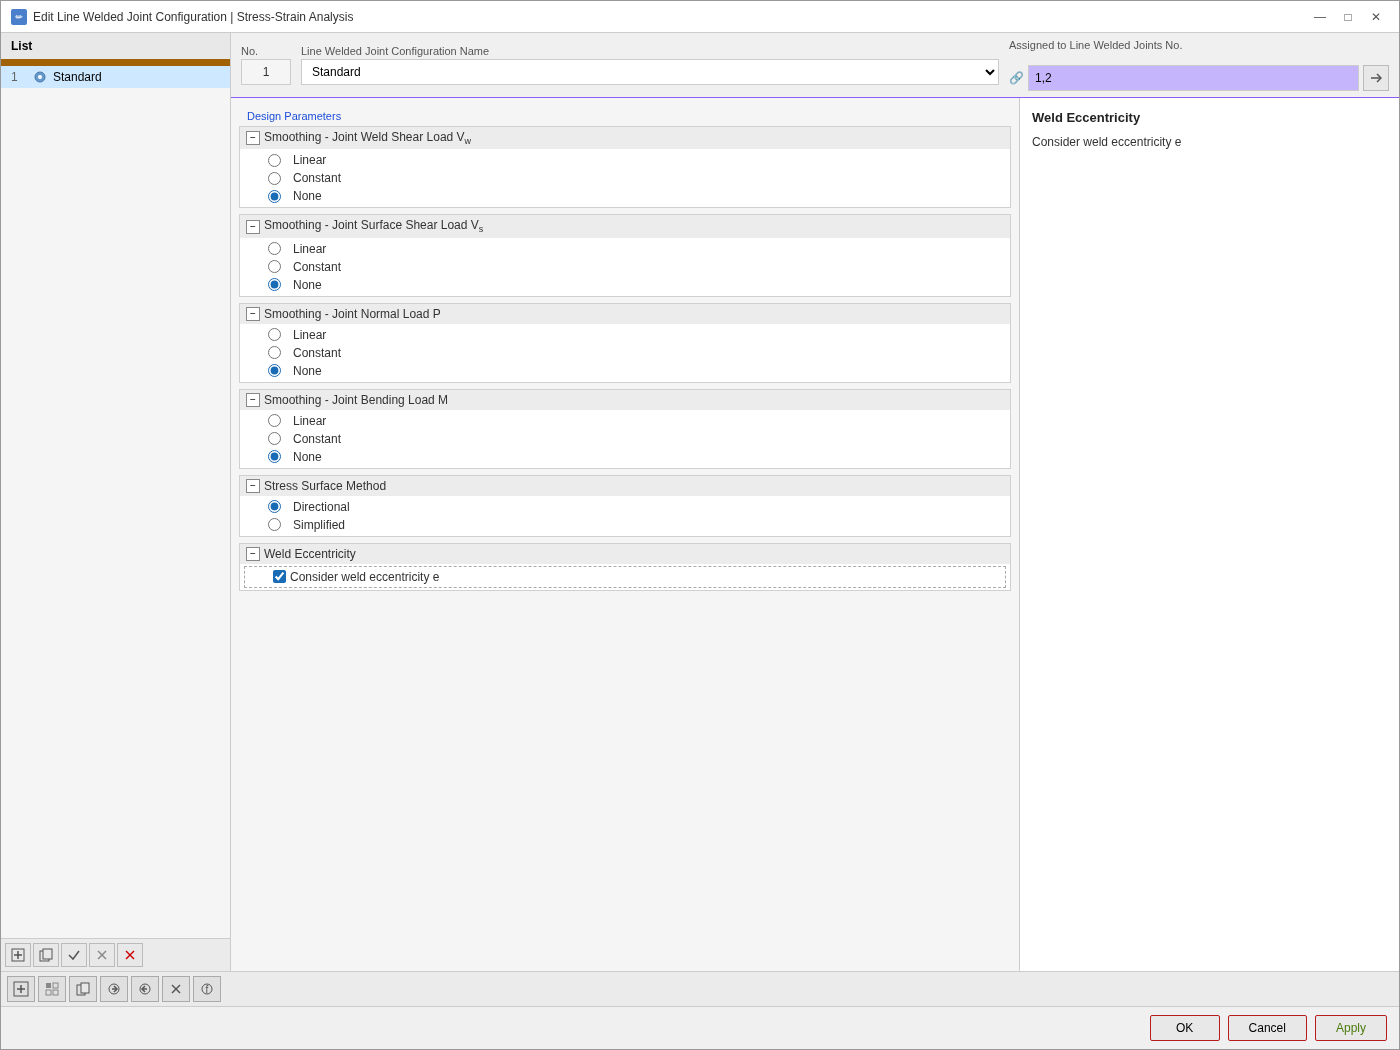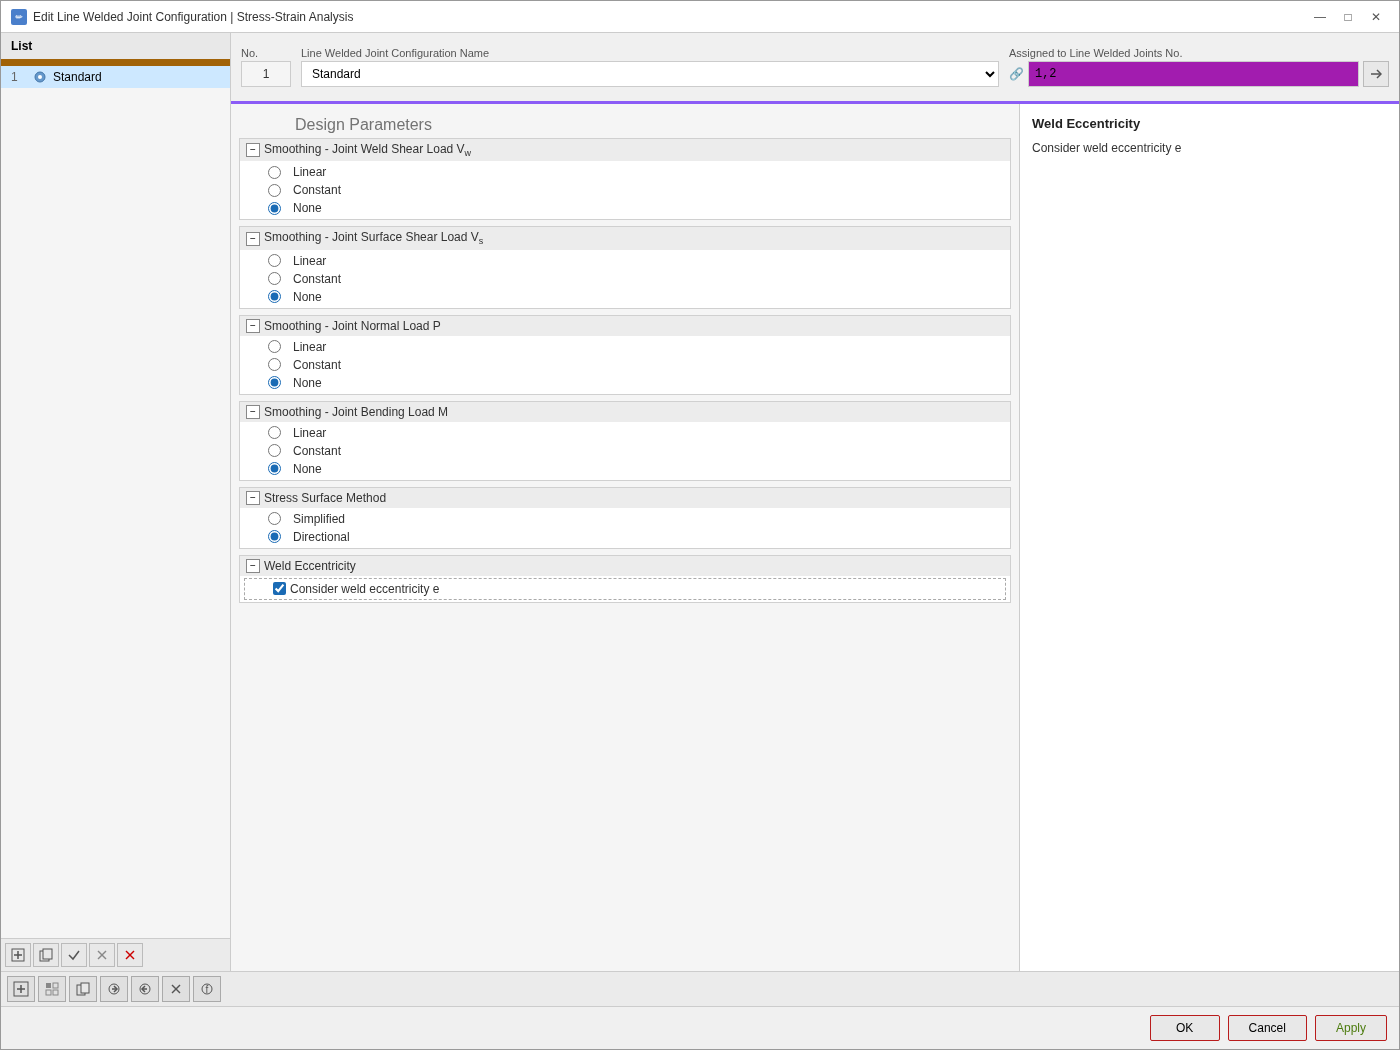--- a/index.html
+++ b/index.html
@@ -151,23 +151,23 @@
     .config-panel {
       flex: 1;
       display: flex;
       flex-direction: column;
       overflow: hidden;
     }
 
     .config-header {
       display: flex;
       align-items: center;
-      border-bottom: 3px solid #8b5cf6;
+      border-bottom: 1px solid #8b5cf6;
       background: #f0f0f0;
-      padding: 14px 10px;
+      padding: 6px 10px;
       gap: 10px;
     }
 
     .no-field {
       display: flex;
       flex-direction: column;
       gap: 2px;
     }
 
     .field-label {
@@ -198,38 +198,37 @@
       border: 1px solid #ccc;
       background: white;
       padding: 2px 6px;
       font-size: 12px;
       width: 100%;
     }
 
     .assigned-field {
       display: flex;
       flex-direction: column;
-      gap: 2px;
+      gap: 14px;
       width: 380px;
     }
 
     .assigned-value-row {
       display: flex;
       align-items: center;
       gap: 4px;
     }
 
     .assigned-input {
       flex: 1;
       height: 26px;
       border: 1px solid #ccc;
-      background: #a21caf;
+      background: #c4b5fd;
       padding: 2px 6px;
       font-size: 12px;
-      font-family: Liberation Mono, monospace;
     }
 
     .assigned-btn {
       width: 26px;
       height: 26px;
       background: #e8e8e8;
       border: 1px solid #bbb;
       cursor: pointer;
       display: flex;
       align-items: center;
@@ -270,25 +269,24 @@
     }
 
     .main-form {
       flex: 1;
       overflow-y: auto;
       padding: 8px;
       background: #f5f5f5;
     }
 
     .design-params-label {
-      color: #737373;
-      font-size: 16px;
+      color: #1d4ed8;
+      font-size: 11px;
       padding: 4px 8px;
       font-weight: normal;
-      margin-left: 48px;
     }
 
     .group-block {
       border: 1px solid #d0d0d0;
       margin-bottom: 6px;
       background: white;
     }
 
     .group-header-row {
       display: flex;
@@ -630,26 +628,26 @@
             </div>
           </div>
 
           <div class="group-block">
             <div class="group-header-row">
               <div class="collapse-btn">−</div>
               <span class="group-title">Stress Surface Method</span>
             </div>
             <div class="radio-rows">
               <div class="radio-row">
+                <input type="radio" class="radio-input" name="stress_method" checked="" style="">
+                <span class="radio-label">Directional</span>
+              </div>
+              <div class="radio-row">
                 <input type="radio" class="radio-input" name="stress_method" style="">
                 <span class="radio-label">Simplified</span>
-              </div>
-              <div class="radio-row">
-                <input type="radio" class="radio-input" name="stress_method" checked="" style="">
-                <span class="radio-label">Directional</span>
               </div>
             </div>
           </div>
 
           <div class="group-block">
             <div class="group-header-row">
               <div class="collapse-btn">−</div>
               <span class="group-title">Weld Eccentricity</span>
             </div>
             <div class="checkbox-row">

